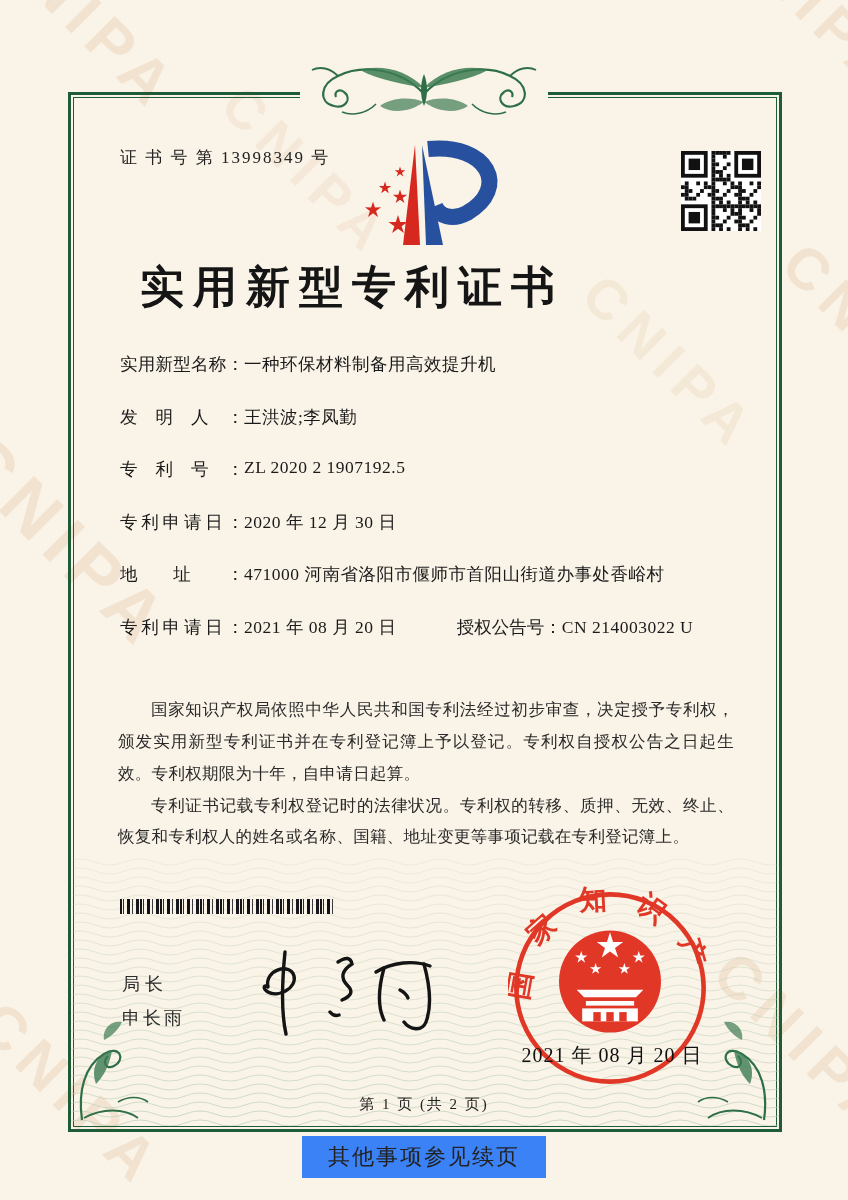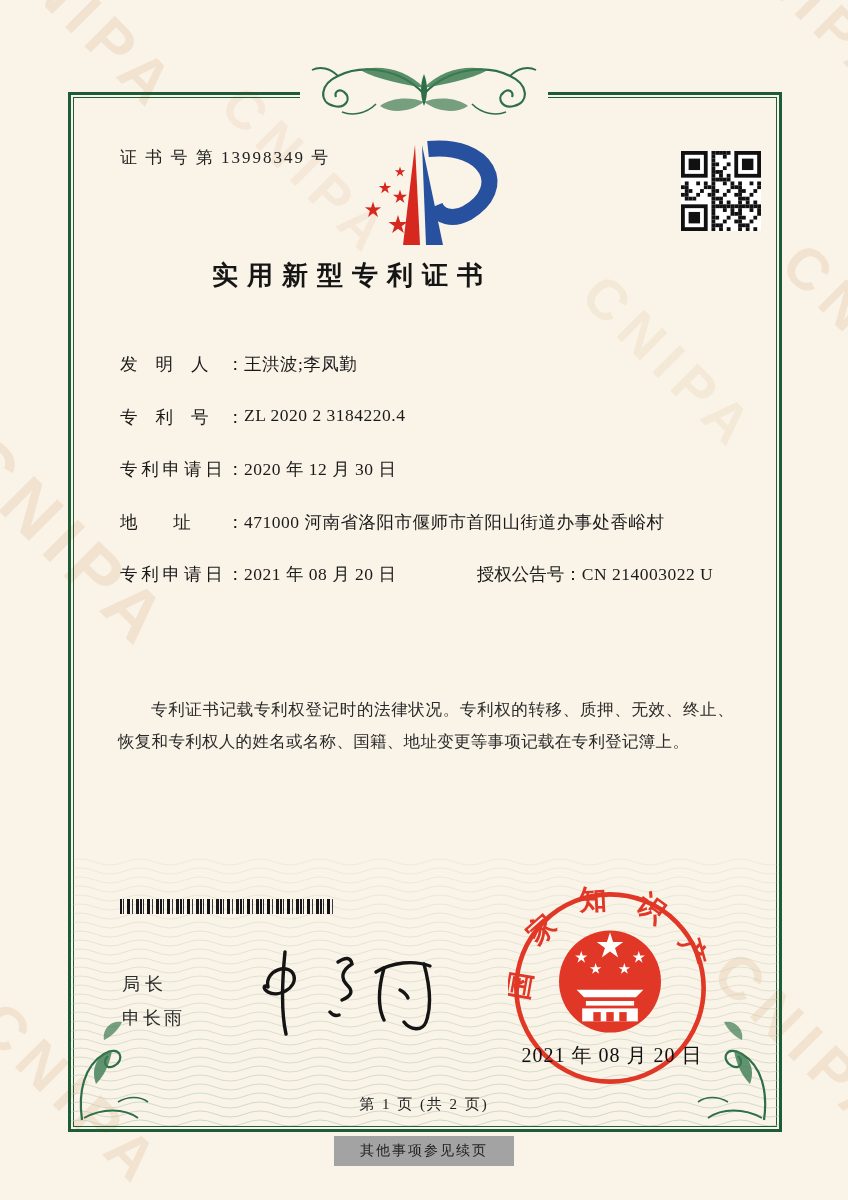--- a/index.html
+++ b/index.html
@@ -32,30 +32,30 @@
   
   .content{position:absolute;left:0;top:0;width:848px;height:1200px;z-index:4;}
   .cert-number{
     position:absolute;left:120px;top:146px;font-size:17px;letter-spacing:2px;
     color:#222;
   }
   .logo{position:absolute;left:346px;top:136px;}
   .qr{position:absolute;left:681px;top:151px;}
   .doc-title{
     position:absolute;left:0;top:258px;width:704px;text-align:center;
-    font-size:26px;font-weight:600;letter-spacing:9px;color:#151515;
+    font-size:44px;font-weight:600;letter-spacing:9px;color:#151515;
   }
   .fields{position:absolute;left:120px;top:352px;width:640px;}
   .frow{margin-bottom:28.5px;font-size:17.5px;white-space:nowrap;}
   .flabel{
     display:inline-block;width:124px;text-align:justify;text-align-last:justify;
     color:#1a1a1a;vertical-align:top;
   }
   .fvalue{color:#1a1a1a;letter-spacing:0.5px;}
-  .flabel2{margin-left:76px;color:#1a1a1a;}
+  .flabel2{margin-left:56px;color:#1a1a1a;}
   .paras{position:absolute;left:118px;top:694px;width:616px;z-index:4;}
   .paras p{
     margin:0;text-indent:2em;font-size:16.5px;line-height:1.93;
     color:#2a2a2a;text-align:justify;letter-spacing:0.3px;
   }
   .barcode{
     position:absolute;left:120px;top:899px;width:216px;height:15px;
     background:repeating-linear-gradient(90deg,
       #151515 0 2px,transparent 2px 3px,
       #2a2a33 3px 4px,transparent 4px 7px,
@@ -72,21 +72,21 @@
   .seal-date{
     position:absolute;left:512px;top:1042px;width:200px;text-align:center;
     font-size:20px;color:#101010;letter-spacing:1px;z-index:5;
   }
   .page-footer{
     position:absolute;left:0;top:1095px;width:848px;text-align:center;
     font-size:15px;letter-spacing:2px;color:#222;z-index:4;
   }
   .continue-note{
     position:absolute;left:50%;transform:translateX(-50%);top:1136px;
-    background:#a3a3a3;padding:6px 26px;font-size:14px;letter-spacing:2px;
+    background:#3b82f6;padding:6px 26px;font-size:22px;letter-spacing:2px;
     color:#222;z-index:4;white-space:nowrap;
   }
 </style>
 </head>
 <body>
 
 <svg width="0" height="0" style="position:absolute" aria-hidden="true">
   <defs>
     <symbol id="star5" viewBox="-10 -10 20 20">
       <polygon points="0,-10 2.23,-3.07 9.51,-3.09 3.61,1.17 5.88,8.09 0,3.8 -5.88,8.09 -3.61,1.17 -9.51,-3.09 -2.23,-3.07"></polygon>
@@ -316,38 +316,42 @@
       <rect x="16" y="2" width="3" height="3" fill="#111"></rect>
       <rect x="0" y="14" width="7" height="7" fill="#111"></rect>
       <rect x="1" y="15" width="5" height="5" fill="#fff"></rect>
       <rect x="2" y="16" width="3" height="3" fill="#111"></rect>
     </svg>
 
   <div class="doc-title">实用新型专利证书</div>
 
   <div class="fields">
     <div class="frow">
+      <span class="flabel">实用新型名称：</span><span class="fvalue">一种环保材料制备用高效提升机</span>
+    </div>
+    <div class="frow">
       <span class="flabel">发明人：</span><span class="fvalue">王洪波;李凤勤</span>
     </div>
     <div class="frow">
-      <span class="flabel">专利号：</span><span class="fvalue">ZL 2020 2 3184220.4</span>
+      <span class="flabel">专利号：</span><span class="fvalue">ZL 2020 2 1907192.5</span>
     </div>
     <div class="frow">
       <span class="flabel">专利申请日：</span><span class="fvalue">2020 年 12 月 30 日</span>
     </div>
     <div class="frow">
       <span class="flabel">地址：</span><span class="fvalue">471000 河南省洛阳市偃师市首阳山街道办事处香峪村</span>
     </div>
     <div class="frow">
       <span class="flabel">专利申请日：</span><span class="fvalue">2021 年 08 月 20 日</span>
       <span class="flabel2">授权公告号：</span><span class="fvalue">CN 214003022 U</span>
     </div>
   </div>
 
   <div class="paras">
+    <p>国家知识产权局依照中华人民共和国专利法经过初步审查，决定授予专利权，颁发实用新型专利证书并在专利登记簿上予以登记。专利权自授权公告之日起生效。专利权期限为十年，自申请日起算。</p>
     <p>专利证书记载专利权登记时的法律状况。专利权的转移、质押、无效、终止、恢复和专利权人的姓名或名称、国籍、地址变更等事项记载在专利登记簿上。</p>
   </div>
 
   <div class="barcode"></div>
 
   <div class="signer-title">局长</div>
   <div class="signer-name">申长雨</div>
 
   <svg class="signature" width="210" height="95" viewBox="0 0 210 95">
     <g fill="none" stroke="#141414" stroke-width="3.4" stroke-linecap="round">

